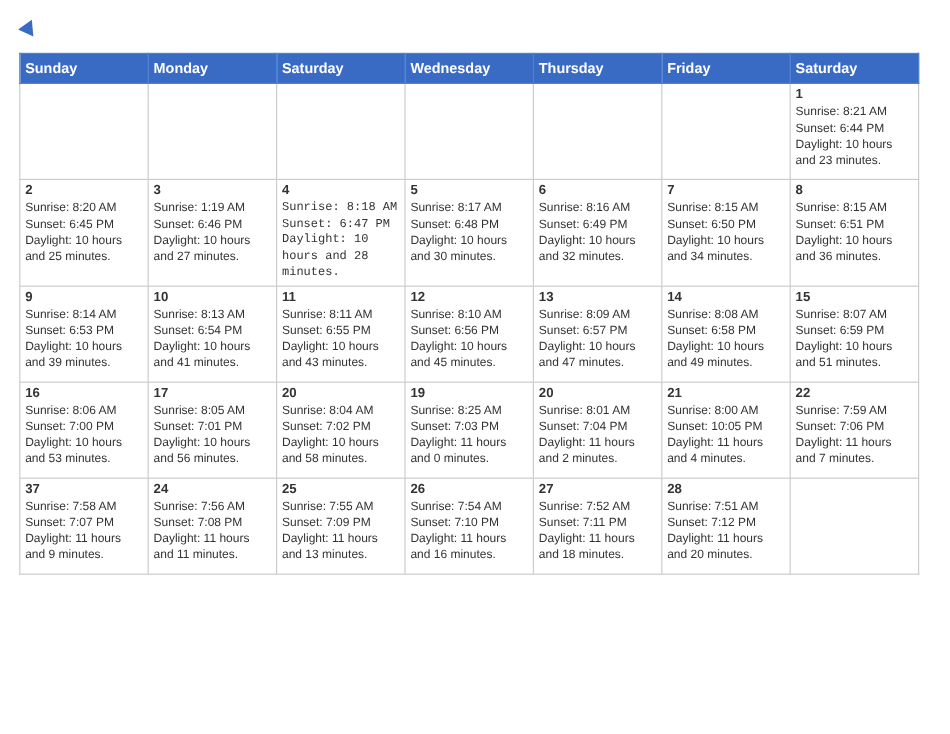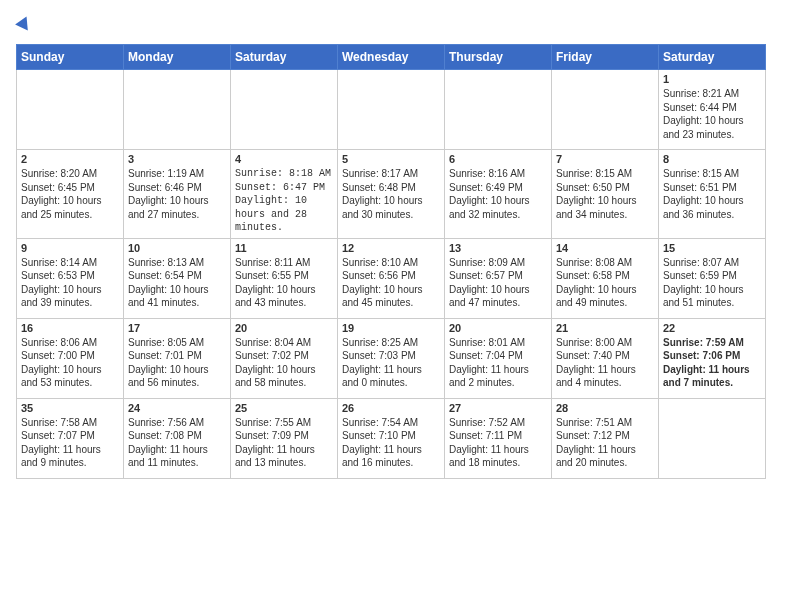--- a/index.html
+++ b/index.html
@@ -262,33 +262,33 @@
           </td>
           <td>
             <span class="day-num">20</span>
             <div class="day-info" style="white-space: pre-line;">Sunrise: 8:01 AM
 Sunset: 7:04 PM
 Daylight: 11 hours and 2 minutes.</div>
           </td>
           <td>
             <span class="day-num">21</span>
             <div class="day-info" style="white-space: pre-line;">Sunrise: 8:00 AM
-Sunset: 7:40 PM
+Sunset: 10:05 PM
 Daylight: 11 hours and 4 minutes.</div>
           </td>
           <td>
             <span class="day-num">22</span>
-            <div class="day-info" style="white-space: pre-line; font-weight: bold;">Sunrise: 7:59 AM
+            <div class="day-info" style="white-space: pre-line;">Sunrise: 7:59 AM
 Sunset: 7:06 PM
 Daylight: 11 hours and 7 minutes.</div>
           </td>
         </tr>
         <tr>
           <td>
-            <span class="day-num">35</span>
+            <span class="day-num">37</span>
             <div class="day-info" style="white-space: pre-line;">Sunrise: 7:58 AM
 Sunset: 7:07 PM
 Daylight: 11 hours and 9 minutes.</div>
           </td>
           <td>
             <span class="day-num">24</span>
             <div class="day-info" style="white-space: pre-line;">Sunrise: 7:56 AM
 Sunset: 7:08 PM
 Daylight: 11 hours and 11 minutes.</div>
           </td>

